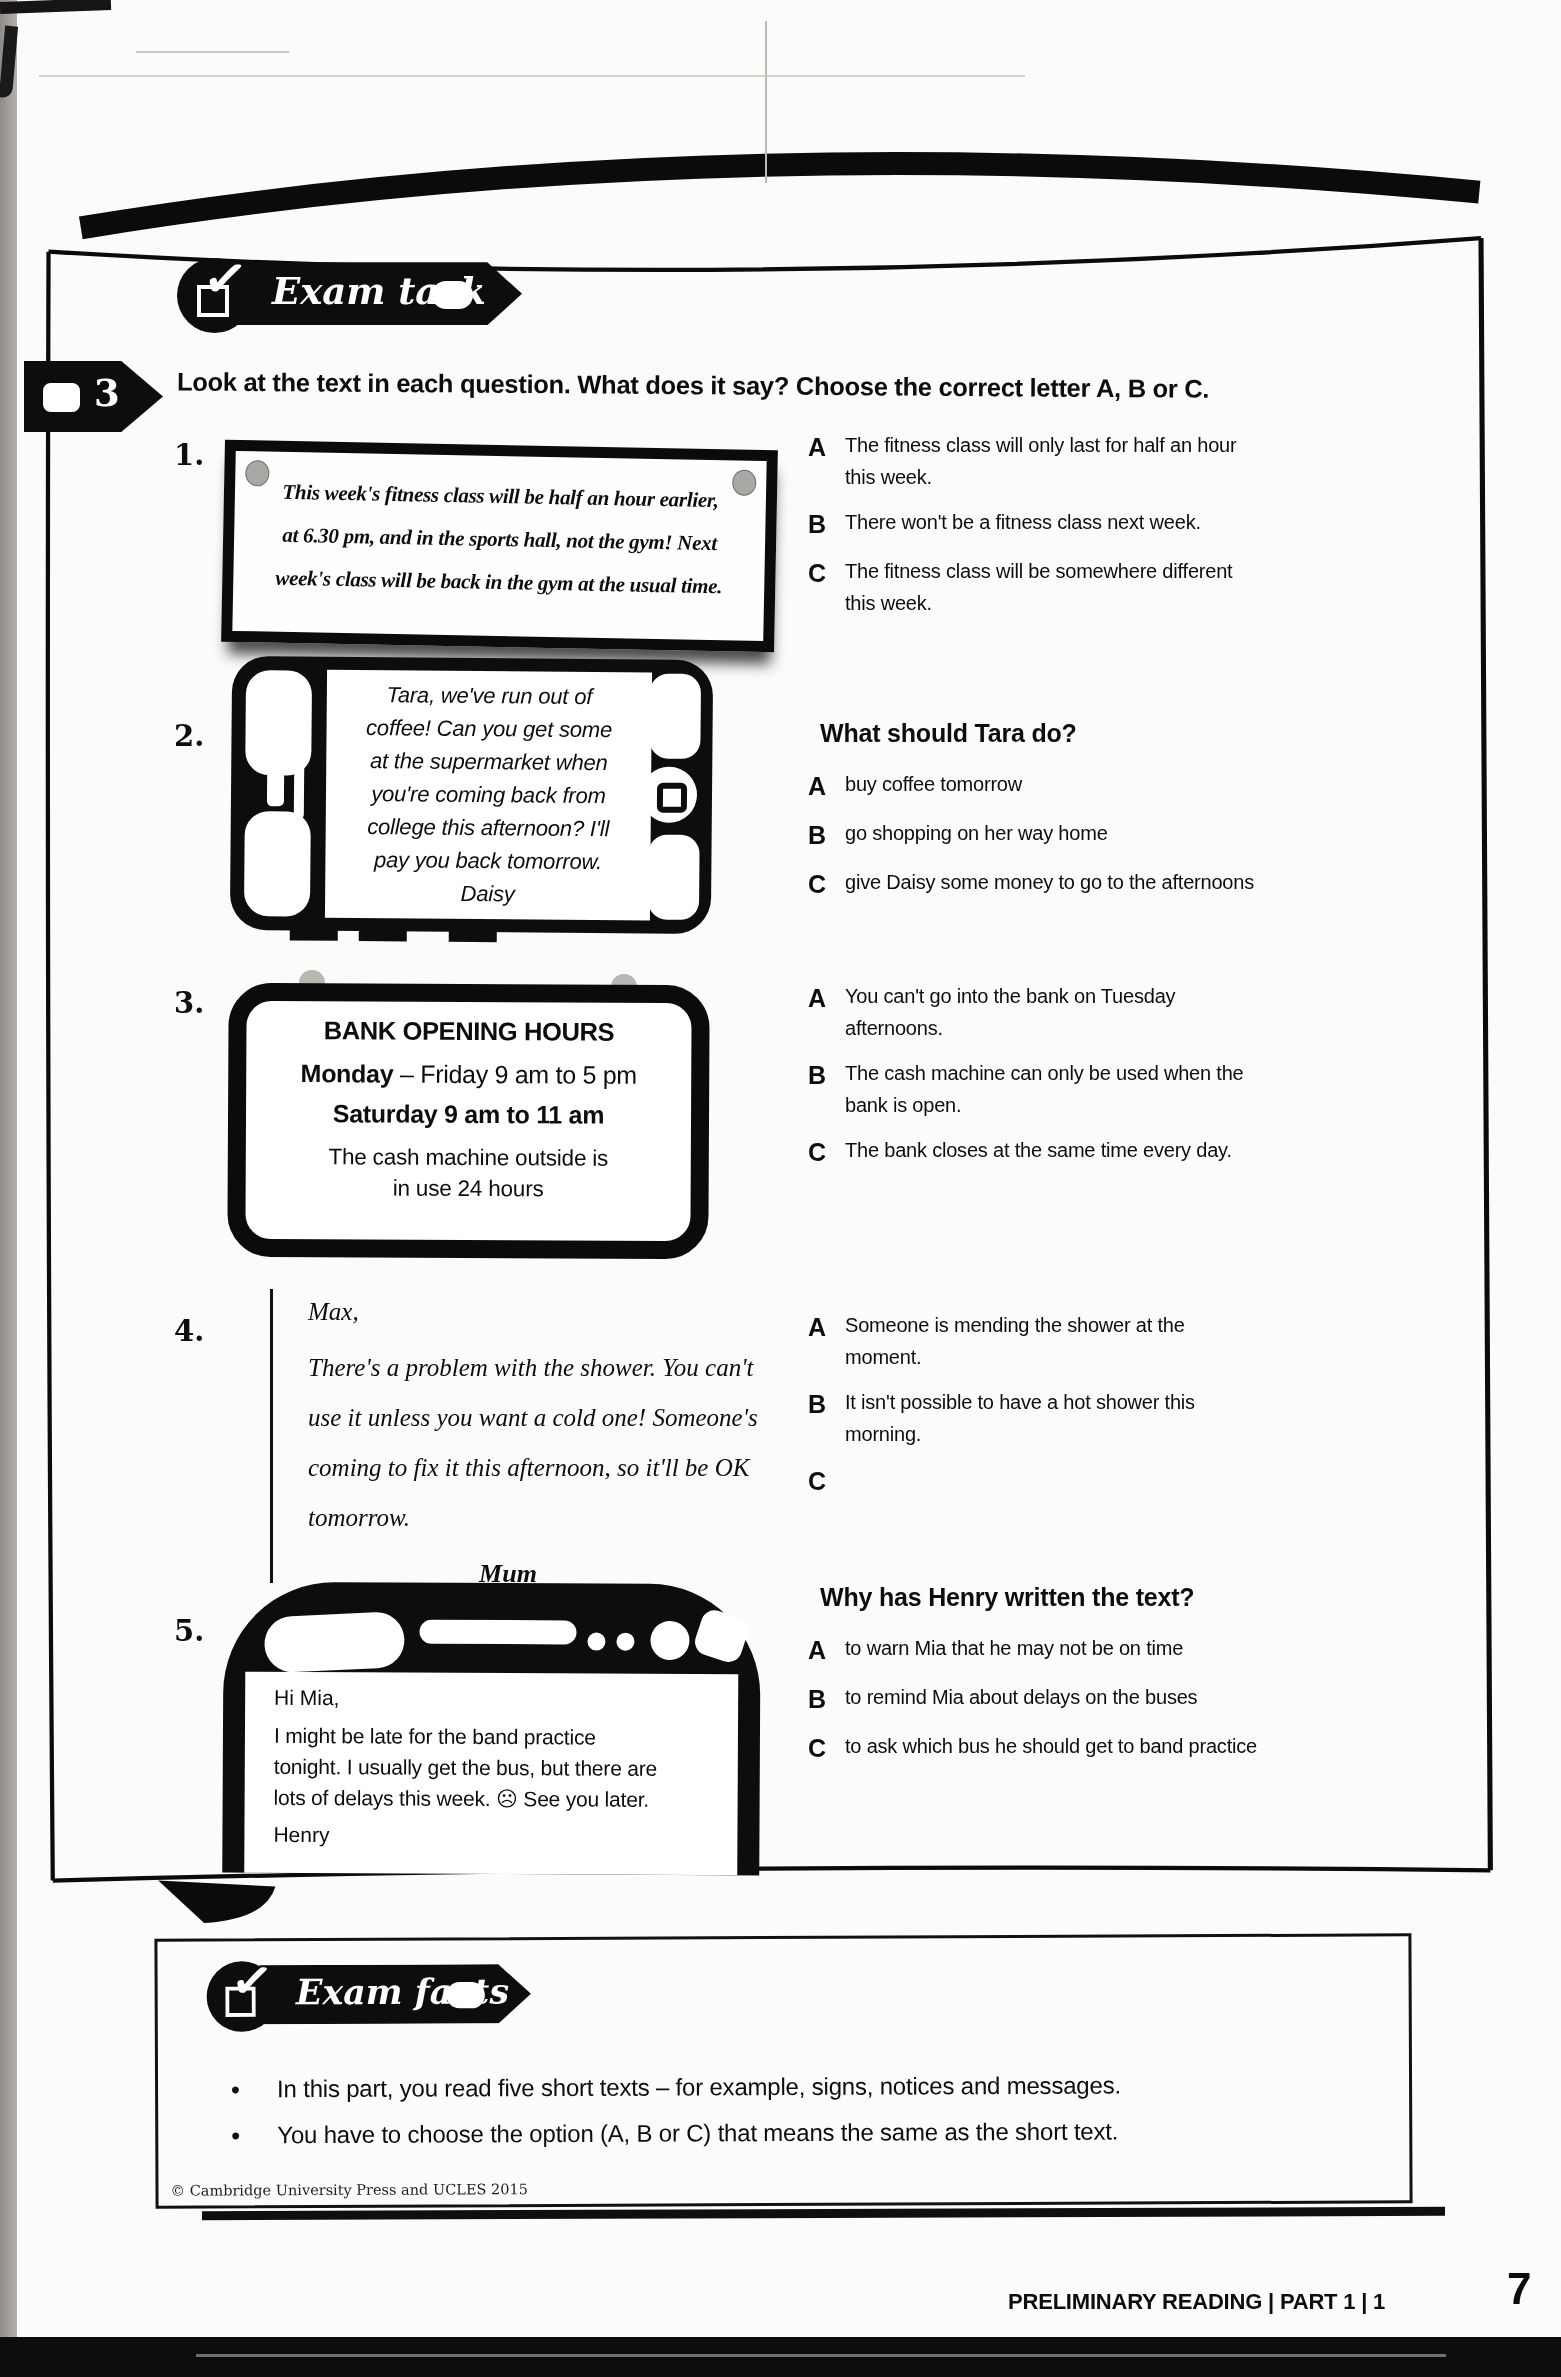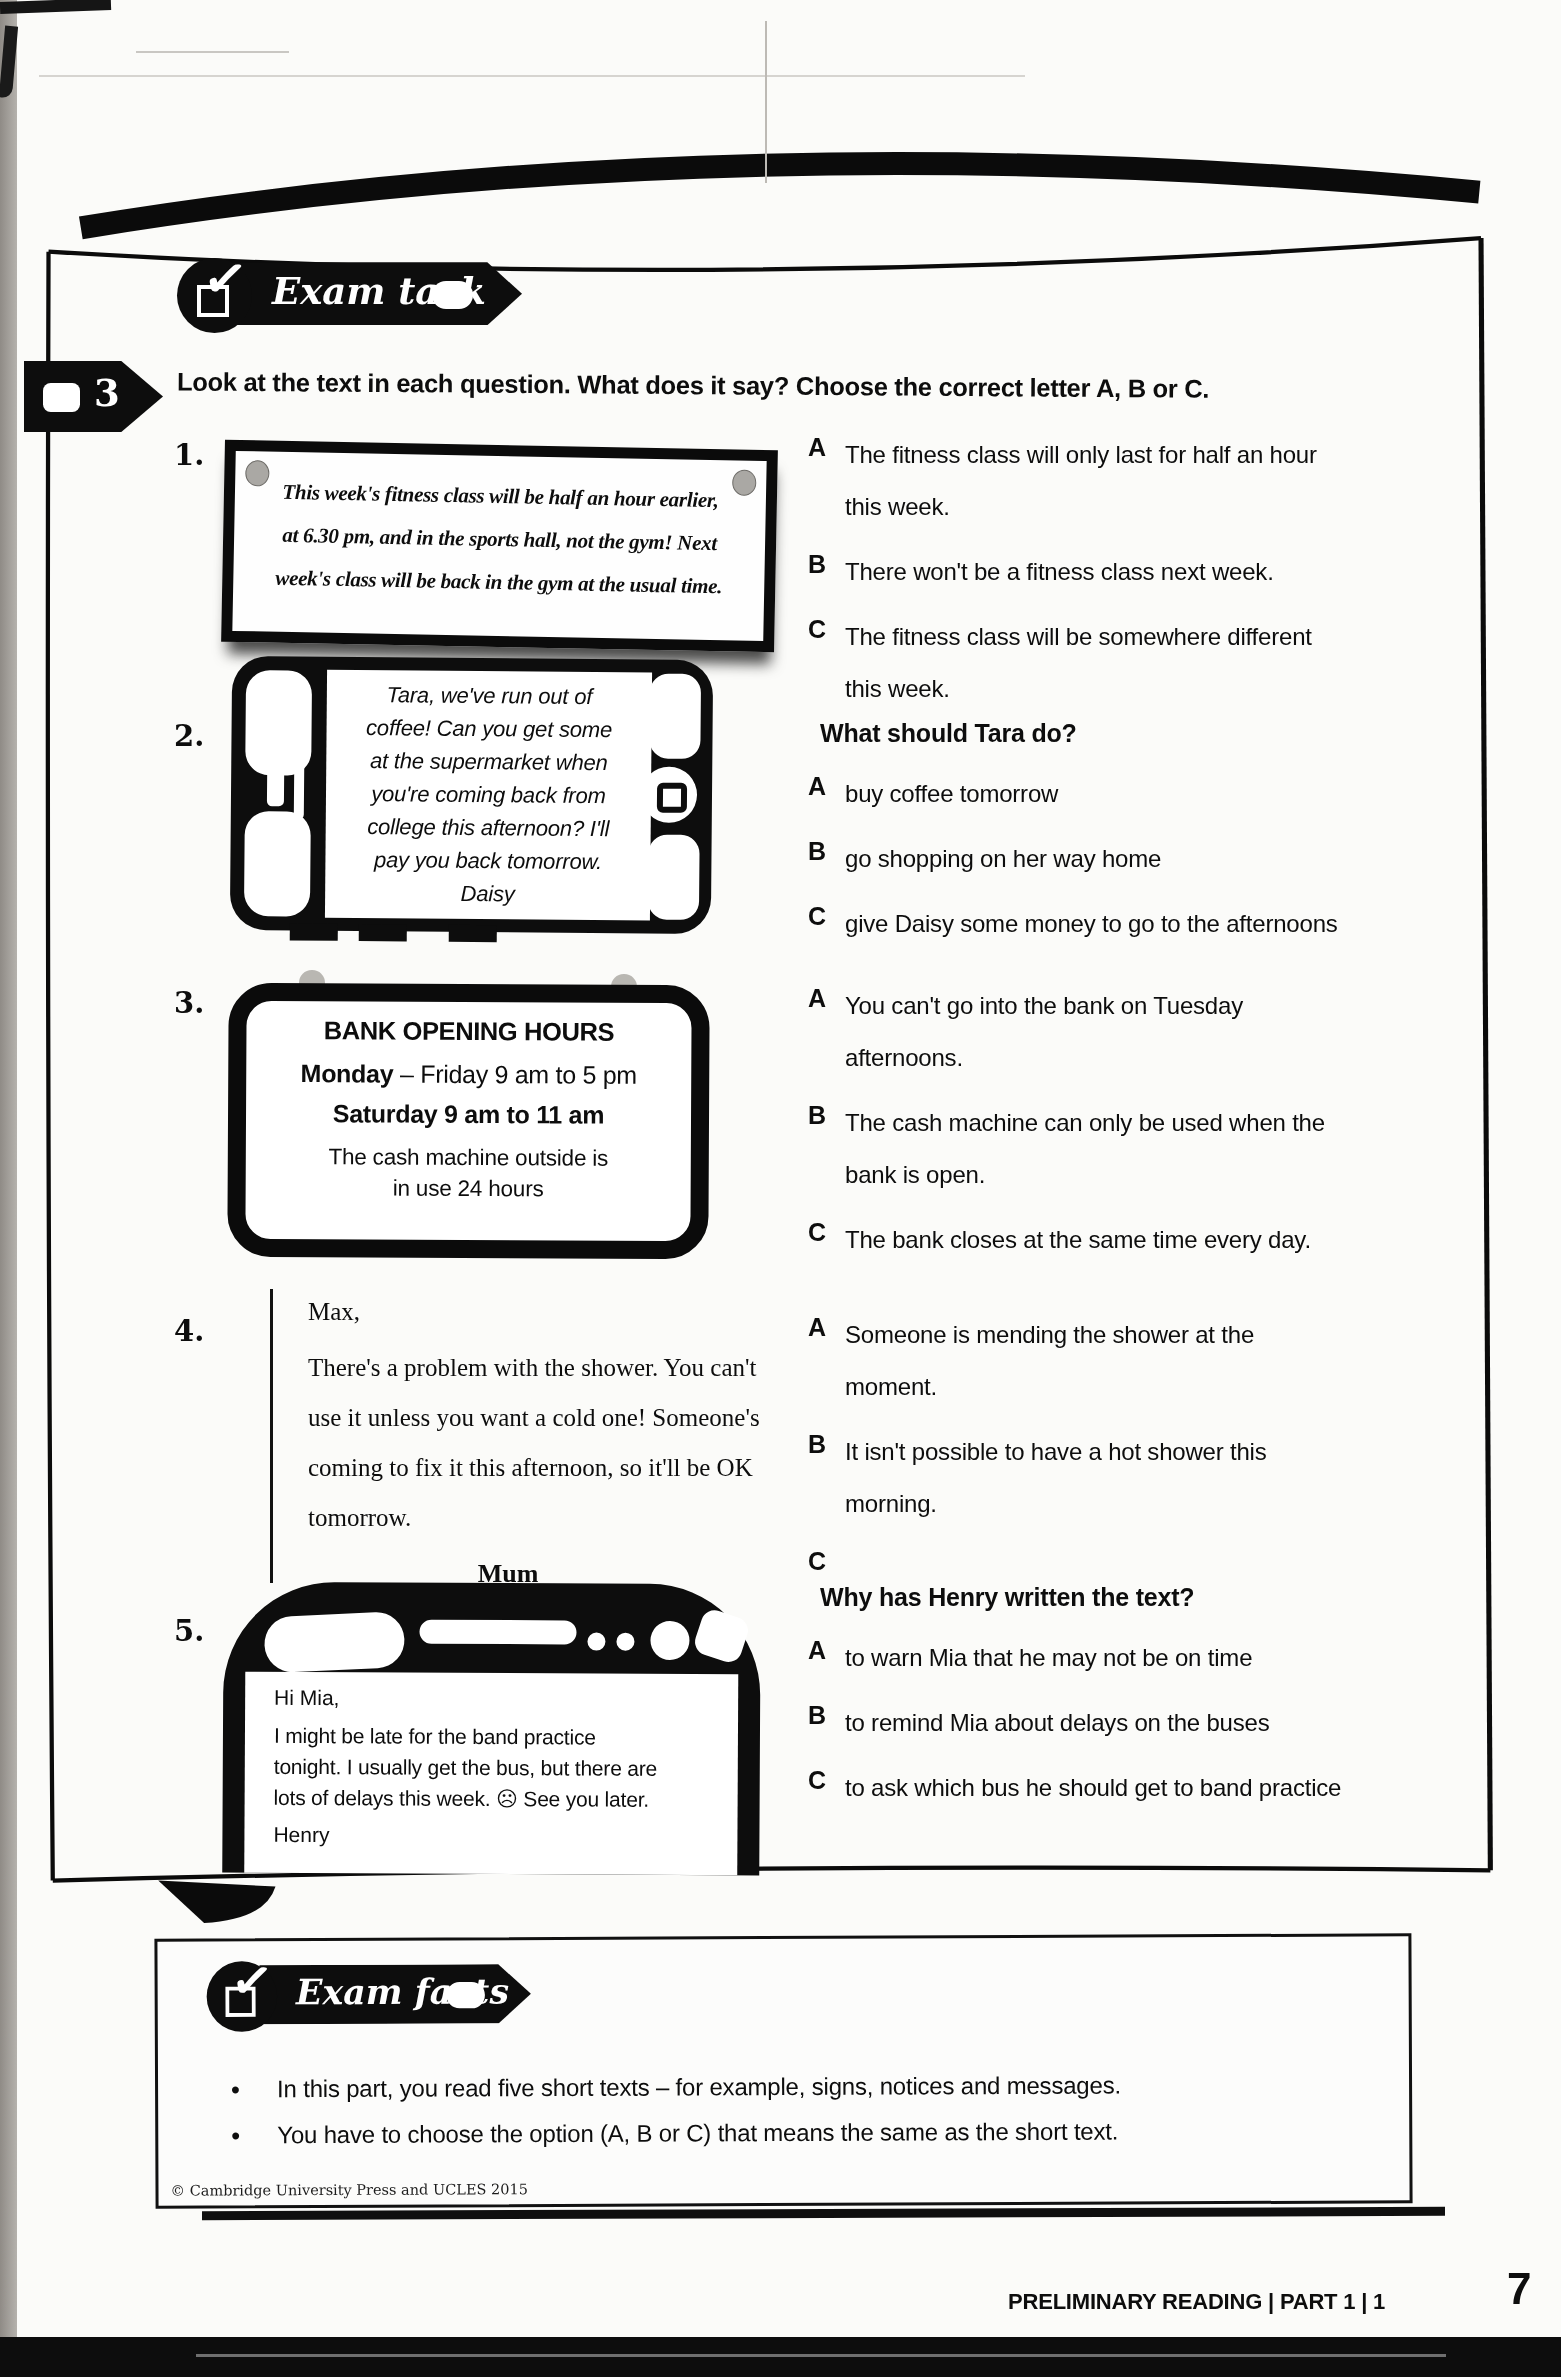--- a/index.html
+++ b/index.html
@@ -36,21 +36,21 @@
   .unit-num{position:absolute;left:70px;top:10.2px;color:#fff;font-family:"DejaVu Serif",serif;font-weight:bold;font-size:37px;}
 
   
   .instruction{left:177px;top:372px;width:1275px;font-weight:bold;font-size:25.5px;letter-spacing:-0.3px;transform:rotate(0.4deg);}
   .qnum{font-family:"DejaVu Serif",serif;font-weight:bold;font-size:29px;}
 
   
   .opts{width:680px;}
   .opt{display:flex;margin-bottom:12.8px;}
   .opt .letter{width:37px;flex:none;font-weight:bold;font-size:25px;line-height:36px;}
-  .opt .otext{font-size:24px;line-height:52px;letter-spacing:-0.2px;white-space:pre-line;}
+  .opt .otext{font-size:20px;line-height:32px;letter-spacing:-0.2px;white-space:pre-line;}
   .qheading{font-weight:bold;font-size:25px;margin-bottom:20.4px;letter-spacing:-0.2px;margin-left:12px;}
 
   
   .sign1{left:223px;top:445px;width:553px;height:202px;background:#fefefe;border:11px solid #0b0b0b;
          box-sizing:border-box;transform:rotate(1.1deg);
          box-shadow:1.7px 17px 13.6px -5.1px rgba(15,15,15,0.75);}
   .sign1 .pin{position:absolute;width:22px;height:24px;border-radius:50%;background:#aaa8a4;border:1.7px solid #6e6c68;}
   .pin-l{left:10.2px;top:8.5px;} .pin-r{right:10.2px;top:8.5px;}
   .sign1 .stext{margin-top:18.7px;text-align:center;font-family:"Liberation Serif",serif;font-style:italic;
                 font-weight:bold;font-size:21px;line-height:43px;letter-spacing:-0.3px;white-space:pre-line;}
@@ -76,21 +76,21 @@
   .sign3{left:228px;top:984px;width:481px;height:274px;background:#fff;border:18px solid #0b0b0b;
          border-radius:43px;box-sizing:border-box;transform:rotate(0.3deg);text-align:center;}
   .s3-title{margin-top:15.3px;font-size:25.5px;font-weight:bold;letter-spacing:-0.4px;}
   .s3-line2{margin-top:13.6px;font-size:25px;letter-spacing:-0.3px;}
   .s3-line2 .b{font-weight:bold;}
   .s3-line3{margin-top:11px;font-size:25px;font-weight:bold;letter-spacing:-0.3px;}
   .s3-line4{margin-top:12.8px;font-size:22.5px;line-height:31px;letter-spacing:-0.2px;white-space:pre-line;}
 
   
   .note4-line{left:270px;top:1289px;width:3.4px;height:294px;background:#121212;}
-  .note4{left:308px;top:1298px;width:544px;font-family:"Liberation Serif",serif;font-size:25px;}
+  .note4{left:308px;top:1298px;width:544px;font-family:"Liberation Serif",serif;font-style:italic;font-size:25px;}
   .n4-sal{font-size:25px;}
   .n4-body{margin-top:17px;line-height:50px;white-space:pre-line;}
   .n4-sig{margin-top:16px;width:400px;text-align:center;font-size:26px;font-weight:bold;}
 
   
   .phone5{left:223px;top:1583px;width:537px;height:291px;background:#0d0d0d;border-radius:111px 111px 0 0;transform:rotate(0.3deg);}
   .p5-screen{position:absolute;left:22px;top:90px;width:493px;height:201px;background:#fff;box-sizing:border-box;padding:13.6px 6.8px 0 29px;text-align:left;}
   .p5-sal{font-size:21px;}
   .p5-body{margin-top:10.2px;font-size:21px;line-height:31px;letter-spacing:-0.2px;white-space:pre-line;}
   .p5-sig{margin-top:10.2px;font-size:21px;}

